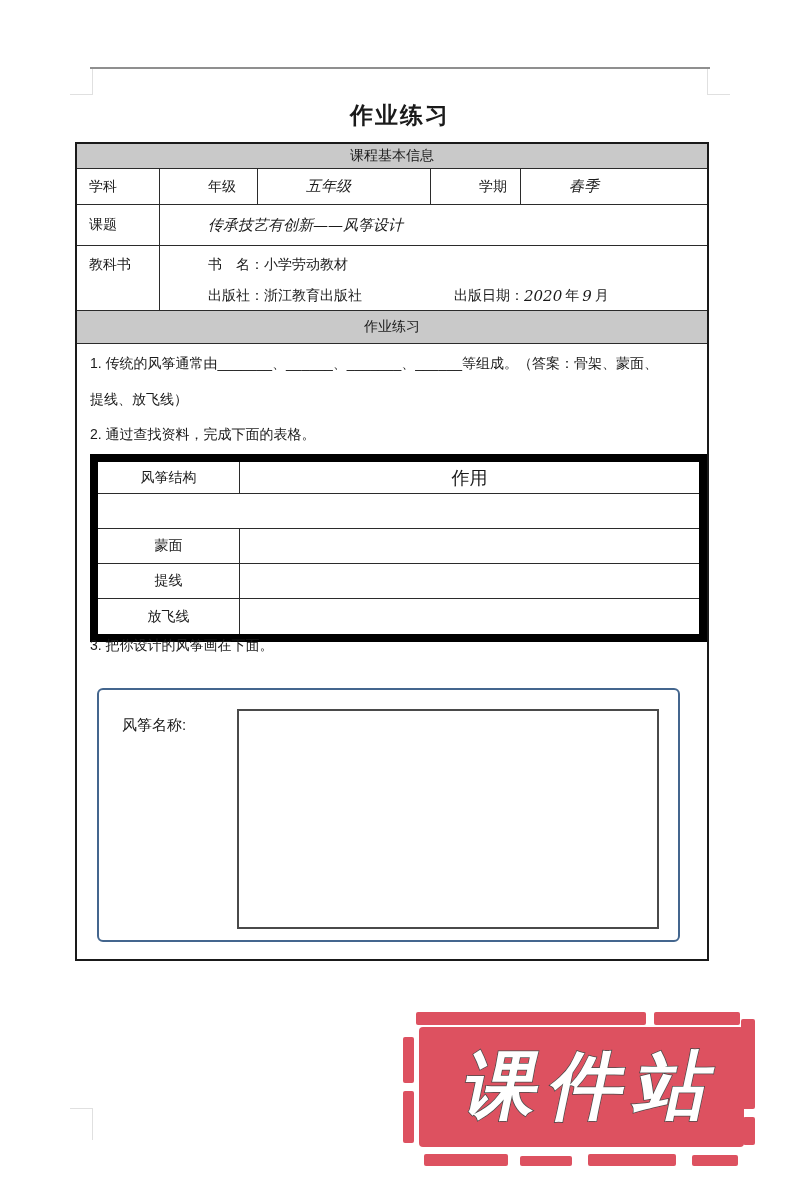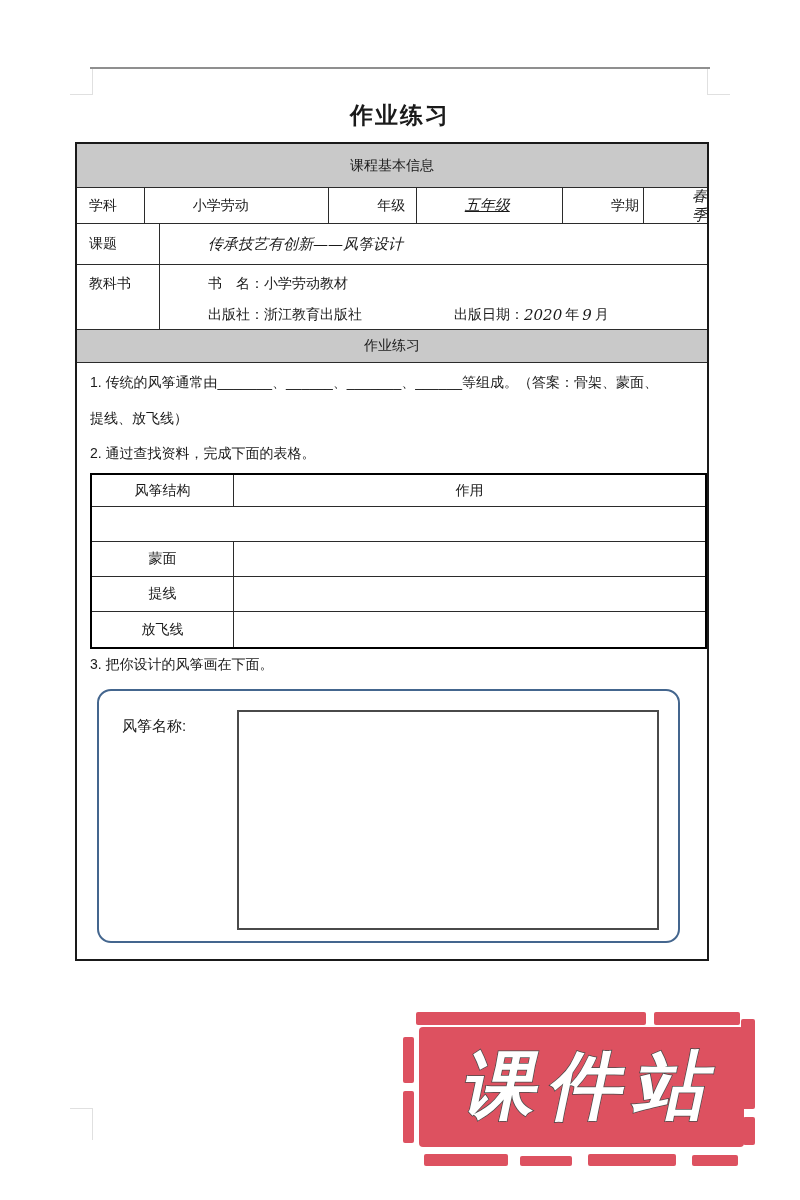--- a/index.html
+++ b/index.html
@@ -9,52 +9,52 @@
   
   .header-rule { position:absolute; left:90px; top:67px; width:620px; height:2px; background:#8f8f8f; }
   .crop { position:absolute; background:#e0e0e0; }
 
   .doc-title { position:absolute; left:0; top:100px; width:100%; text-align:center;
     font-family:"DejaVu Serif","Liberation Serif",serif; font-weight:bold; font-size:23px; letter-spacing:2px; }
 
   
   .main-table { position:absolute; left:75px; top:142px; width:634px; height:819px;
     border:2px solid #1a1a1a; display:flex; flex-direction:column; font-size:14px; }
-  .band { height:44px; background:#c9c9c9; border-bottom:1px solid #2b2b2b;
+  .band { height:25px; background:#c9c9c9; border-bottom:1px solid #2b2b2b;
     display:flex; align-items:center; justify-content:center; }
   .band2 { height:33px; }
   .trow { display:flex; border-bottom:1px solid #2b2b2b;gap:36px; }
   .cell { display:flex; align-items:center; padding-left:12px; }
   .cell-r { border-right:1px solid #2b2b2b; }
   .r1 { height:36px; }
   .r2 { height:41px;justify-content:space-between; }
   .r3 { height:65px; }
   .script { font-family:"DejaVu Serif","Liberation Serif",serif; font-style:italic; font-size:15px; }
   .tb-val { flex:1; display:flex; flex-direction:column; justify-content:flex-start;
     padding-top:10px; padding-left:12px; gap:13px; }
   .tb-line { display:flex; align-items:center; }
   .date-part { margin-left:92px; }
 
   
   .content-cell { flex:1; position:relative; }
   .qline { position:absolute; left:13px; font-size:14px; white-space:nowrap; }
 
   
   .kite-table { position:absolute; left:13px; top:110px; width:617px;
-    border:2px solid #000000; display:flex; flex-direction:column; }
+    border:8px solid #000000; display:flex; flex-direction:column; }
   .kt-row { display:flex; border-bottom:1px solid #2b2b2b; }
   .kt-row:last-child { border-bottom:none; }
   .kt-h { height:32px; }
   .kt-r { height:35px; }
   .kt-c1 { width:142px; border-right:1px solid #2b2b2b; display:flex; align-items:center; justify-content:center; font-size:14px; }
-  .kt-c2 { flex:1; display:flex; align-items:center; justify-content:center; font-size:14px; }
+  .kt-c2 { flex:1; display:flex; align-items:center; justify-content:center; font-size:18px; }
 
   
-  .kite-box { position:absolute; left:20px; top:326px; width:583px; height:254px;
-    border:2px solid #44668e; border-radius:14px; }
+  .kite-box { position:absolute; left:20px; top:344px; width:583px; height:254px;
+    border:2px solid #44668e; border-radius:6px; }
   .kite-name { position:absolute; left:23px; top:26px; font-size:15px; }
   .draw-area { position:absolute; left:138px; top:19px; width:422px; height:220px;
     border:2px solid #4a4a4a; background:#ffffff; }
 
   
   .stamp { position:absolute; left:402px; top:1005px; width:364px; height:168px; }
 </style>
 </head>
 <body>
 
@@ -71,23 +71,22 @@
   <div class="crop" style="left:707px; top:1108px; width:1px; height:32px;"></div>
 
   <div class="doc-title">作业练习</div>
 
   <div class="main-table">
 
     <div class="band">课程基本信息</div>
 
     <div class="trow r1">
       <div class="cell cell-r" style="width:83px;">学科</div>
-      <div class="cell cell-r" style="width:186px;">小学劳动</div>
       <div class="cell cell-r" style="width:62px;">年级</div>
-      <div class="cell cell-r script" style="width:137px;text-decoration:underline;">五年级</div>
+      <div class="cell cell-r script" style="width:137px;">五年级</div>
       <div class="cell cell-r" style="width:54px;">学期</div>
       <div class="cell script" style="flex:1;">春季</div>
     </div>
 
     <div class="trow r2">
       <div class="cell cell-r" style="width:83px;">课题</div>
       <div class="cell script" style="flex:1;">传承技艺有创新——风筝设计</div>
     </div>
 
     <div class="trow r3">

